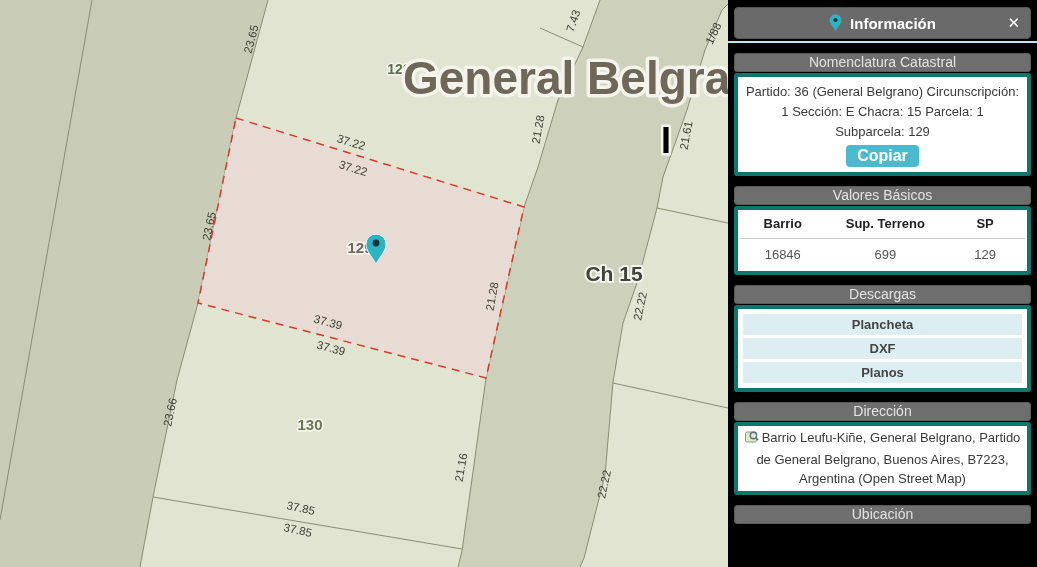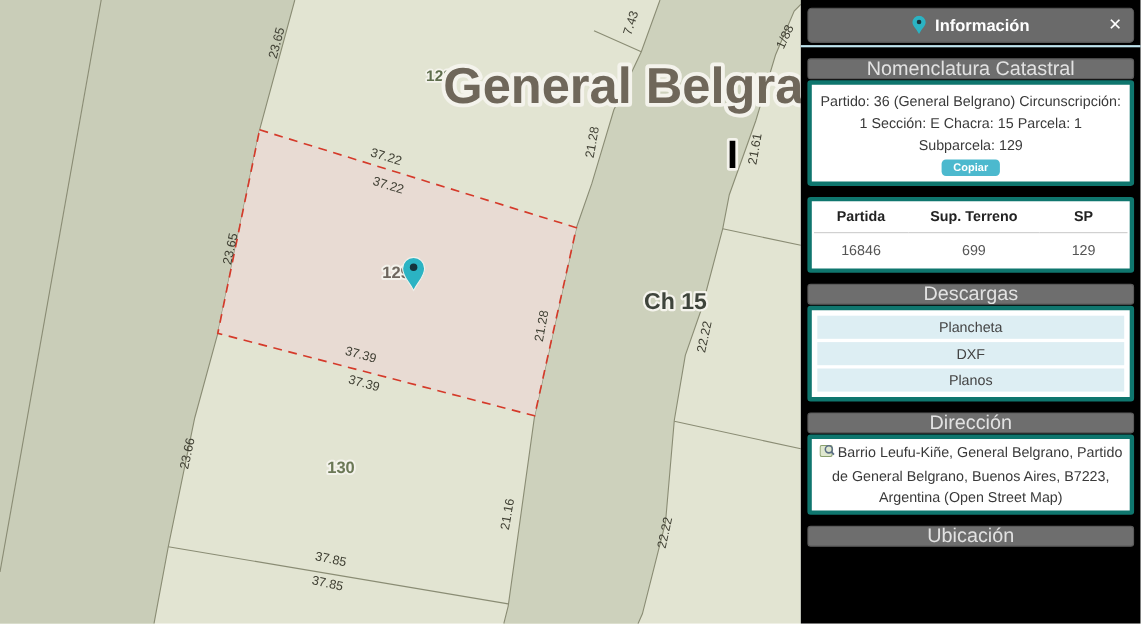--- a/index.html
+++ b/index.html
@@ -12,28 +12,28 @@
   .meas{font-size:11.5px;fill:#3e3e32;}
   .halo{paint-order:stroke;stroke:#f4f3ec;stroke-linejoin:round;}
 
   
   #panel{position:absolute;left:728px;top:0;width:309px;height:567px;background:#000000;box-sizing:border-box;padding:7px 5px 0 5px;}
   .accent-line{position:absolute;left:0;top:41px;width:309px;height:2px;background:#bfe4ee;}
   .win-header{position:relative;height:30px;background:#6a6a6a;border:1px solid #565656;border-radius:4px;display:flex;align-items:center;justify-content:center;color:#ffffff;font-size:15px;font-weight:bold;margin:0 1px 14px 1px;}
   .win-header .pin{margin-right:8px;display:flex;}
   .close-x{position:absolute;right:10px;top:6px;color:#ffffff;font-size:15px;font-weight:bold;cursor:pointer;line-height:18px;}
   .section{margin:0 1px 10px 1px;}
-  .sec-bar{height:17px;background:#6e6e6e;border:1px solid #5a5a5a;border-radius:3px;color:#e2e2e2;font-size:18px;text-align:center;line-height:17px;}
+  .sec-bar{height:17px;background:#6e6e6e;border:1px solid #5a5a5a;border-radius:3px;color:#e2e2e2;font-size:14px;text-align:center;line-height:17px;}
   .sec-box{background:#ffffff;border:4px solid #0f766e;border-radius:3px;margin-top:1px;padding:5px 2px;font-size:13px;color:#3a3a3a;text-align:center;}
   .nome-line{line-height:1.55;}
-  .copy-btn{display:inline-block;background:#4cb9ce;color:#ffffff;font-size:10px;font-weight:bold;border:none;border-radius:4px;padding:2px 11px;margin-top:3px;cursor:pointer;}
+  .copy-btn{display:inline-block;background:#4cb9ce;color:#ffffff;font-size:16px;font-weight:bold;border:none;border-radius:4px;padding:2px 11px;margin-top:3px;cursor:pointer;}
   table.vals{width:100%;border-collapse:collapse;font-size:13px;}
   table.vals th{font-weight:bold;color:#222222;padding:4px 2px 7px 2px;border-bottom:1px solid #cccccc;}
   table.vals td{color:#555555;padding:8px 2px 3px 2px;}
-  .dl-row{background:#ddeef3;margin:3px 3px;padding:3px 2px;font-weight:normal;color:#444444;font-size:13px;cursor:pointer;}
+  .dl-row{background:#ddeef3;margin:3px 3px;padding:3px 2px;font-weight:bold;color:#444444;font-size:13px;cursor:pointer;}
   .dir-text{line-height:1.5;padding:2px 4px;}
   .dir-icon{display:inline-block;vertical-align:-2px;margin-right:3px;}
   .ub-row{background:#ddeef3;margin:3px 3px;padding:4px 2px;font-size:13px;color:#333333;}
   .ub-row b{color:#222222;}
 </style>
 </head>
 <body>
 
 <div id="stage">
 
@@ -113,25 +113,26 @@
       <div class="sec-bar">Nomenclatura Catastral</div>
       <div class="sec-box">
         <div class="nome-line">Partido: 36 (General Belgrano) Circunscripción:</div>
         <div class="nome-line">1 Sección: E Chacra: 15 Parcela: 1</div>
         <div class="nome-line">Subparcela: 129</div>
         <button class="copy-btn">Copiar</button>
       </div>
     </div>
 
     <div class="section">
+      <div class="sec-bar">Valores Básicos</div>
       <div class="sec-box" style="padding:2px 2px 6px 2px;">
         <table class="vals">
           <tbody>
               <tr>
-            <th style="width:30%">Partida</th>
+            <th style="width:30%">Barrio</th>
             <th style="width:42%">Sup. Terreno</th>
             <th style="width:28%">SP</th>
           </tr>
           <tr>
             <td>16846</td>
             <td>699</td>
             <td>129</td>
           </tr>
         </tbody>
           </table>

